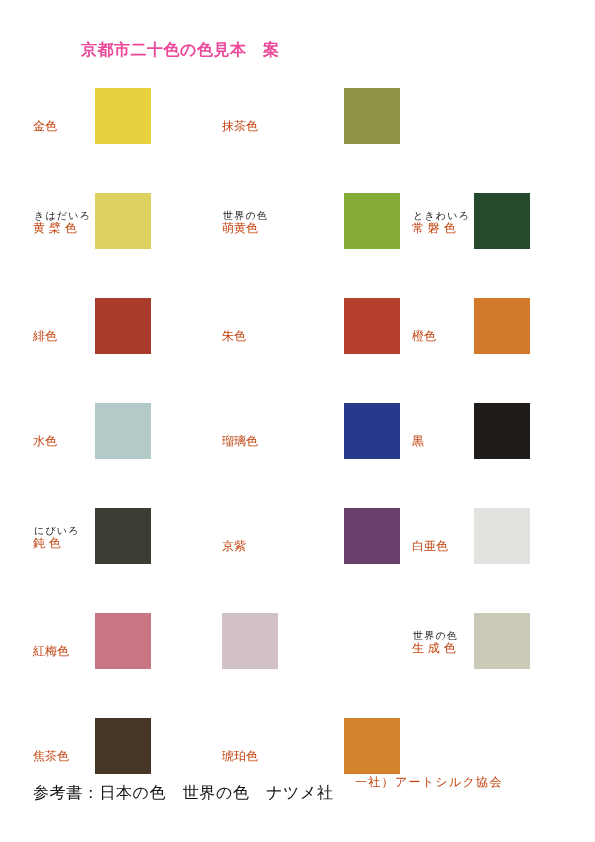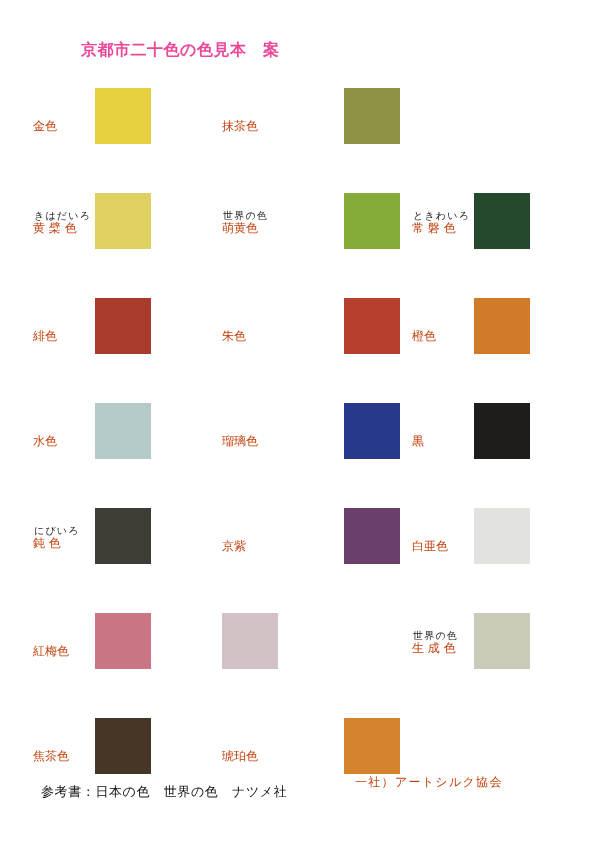--- a/index.html
+++ b/index.html
@@ -105,25 +105,24 @@
     font-size: 12px;
     letter-spacing: 1.3px;
     color: #c2410c;
     white-space: nowrap;
   }
   .footer-note {
     position: absolute;
     left: 33px;
     top: 783px;
     font-family: "DejaVu Serif", "Liberation Serif", serif;
-    font-size: 13px;
+    font-size: 16px;
     letter-spacing: 0.6px;
     color: #111111;
     white-space: pre;
-    margin-left: 8px;
   }
 </style>
 </head>
 <body>
 
 <div class="page">
 
   <div class="page-title">京都市二十色の色見本　案</div>
 
   <div class="grid">

